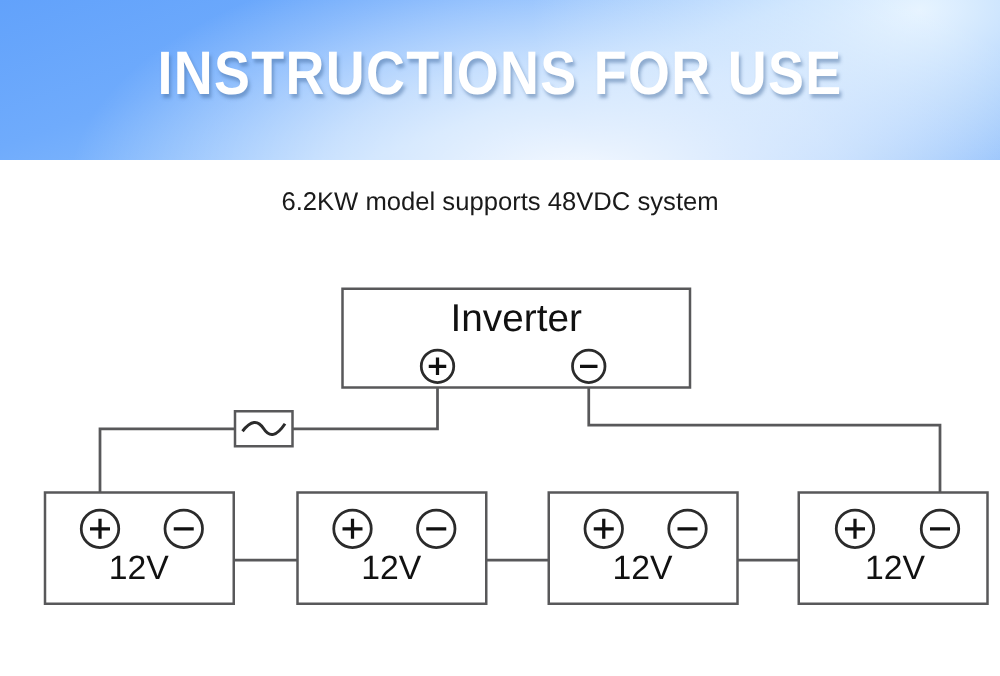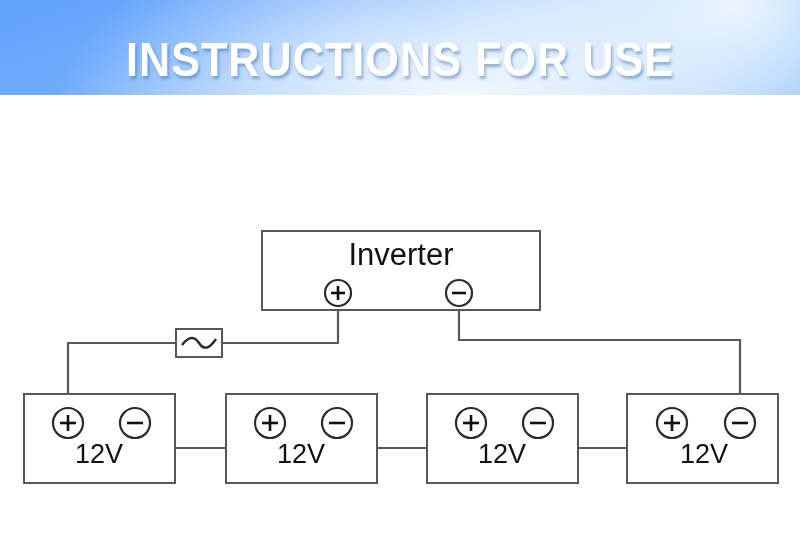--- a/index.html
+++ b/index.html
@@ -13,21 +13,21 @@
     font-family: "Liberation Sans", sans-serif;
     overflow: hidden;
     position: relative;
   }
 
   
   .banner {
     position: absolute;
     left: 0; top: 0;
     width: 800px;
-    height: 95px;
+    height: 128px;
     overflow: hidden;
     background:
       radial-gradient(ellipse 620px 300px at 58% 118%, rgba(255,255,255,0.96) 0%, rgba(255,255,255,0.55) 34%, rgba(255,255,255,0.0) 66%),
       radial-gradient(ellipse 420px 260px at 92% 6%, rgba(236,247,255,0.95) 0%, rgba(236,247,255,0.30) 48%, rgba(236,247,255,0) 74%),
       linear-gradient(160deg, #62a2fb 0%, #6fabfc 28%, #8cc0fd 56%, #72aefb 80%, #5fa2fa 100%);
   }
   .banner-title {
     position: absolute;
     left: 0;
     top: 31px;
@@ -54,21 +54,21 @@
     color: #1a1a1a;
     font-size: 20.5px;
     line-height: 29px;
     font-weight: 400;
   }
   .subtitle .line { display: block; white-space: nowrap; }
 
   
   .diagram {
     position: absolute;
-    left: 0;
+    left: 12px;
     top: 215px;
     width: 638px;
     height: 290px;
   }
   svg { display: block; }
 
   .box-line { fill: #ffffff; stroke: #58585a; stroke-width: 2; }
   .wire { stroke: #58585a; stroke-width: 2.2; fill: none; stroke-linecap: square; }
   .term-circle { fill: #ffffff; stroke: #2b2b2b; stroke-width: 2.2; }
   .term-glyph { stroke: #101010; stroke-width: 2.6; stroke-linecap: butt; }
@@ -88,20 +88,21 @@
   }
 </style>
 </head>
 <body>
 
 <div class="banner">
   <div class="banner-title">INSTRUCTIONS FOR USE</div>
 </div>
 
 <div class="subtitle">
+  <span class="line">6.2KW model supports 48VDC system</span>
 </div>
 
 <div class="diagram">
 <svg width="800" height="290" viewBox="0 0 800 290" xmlns="http://www.w3.org/2000/svg">
 
   <g>
     <path class="wire" d="M338 78 L338 128 L68 128 L68 195"></path>
   </g>
 
   <g>

